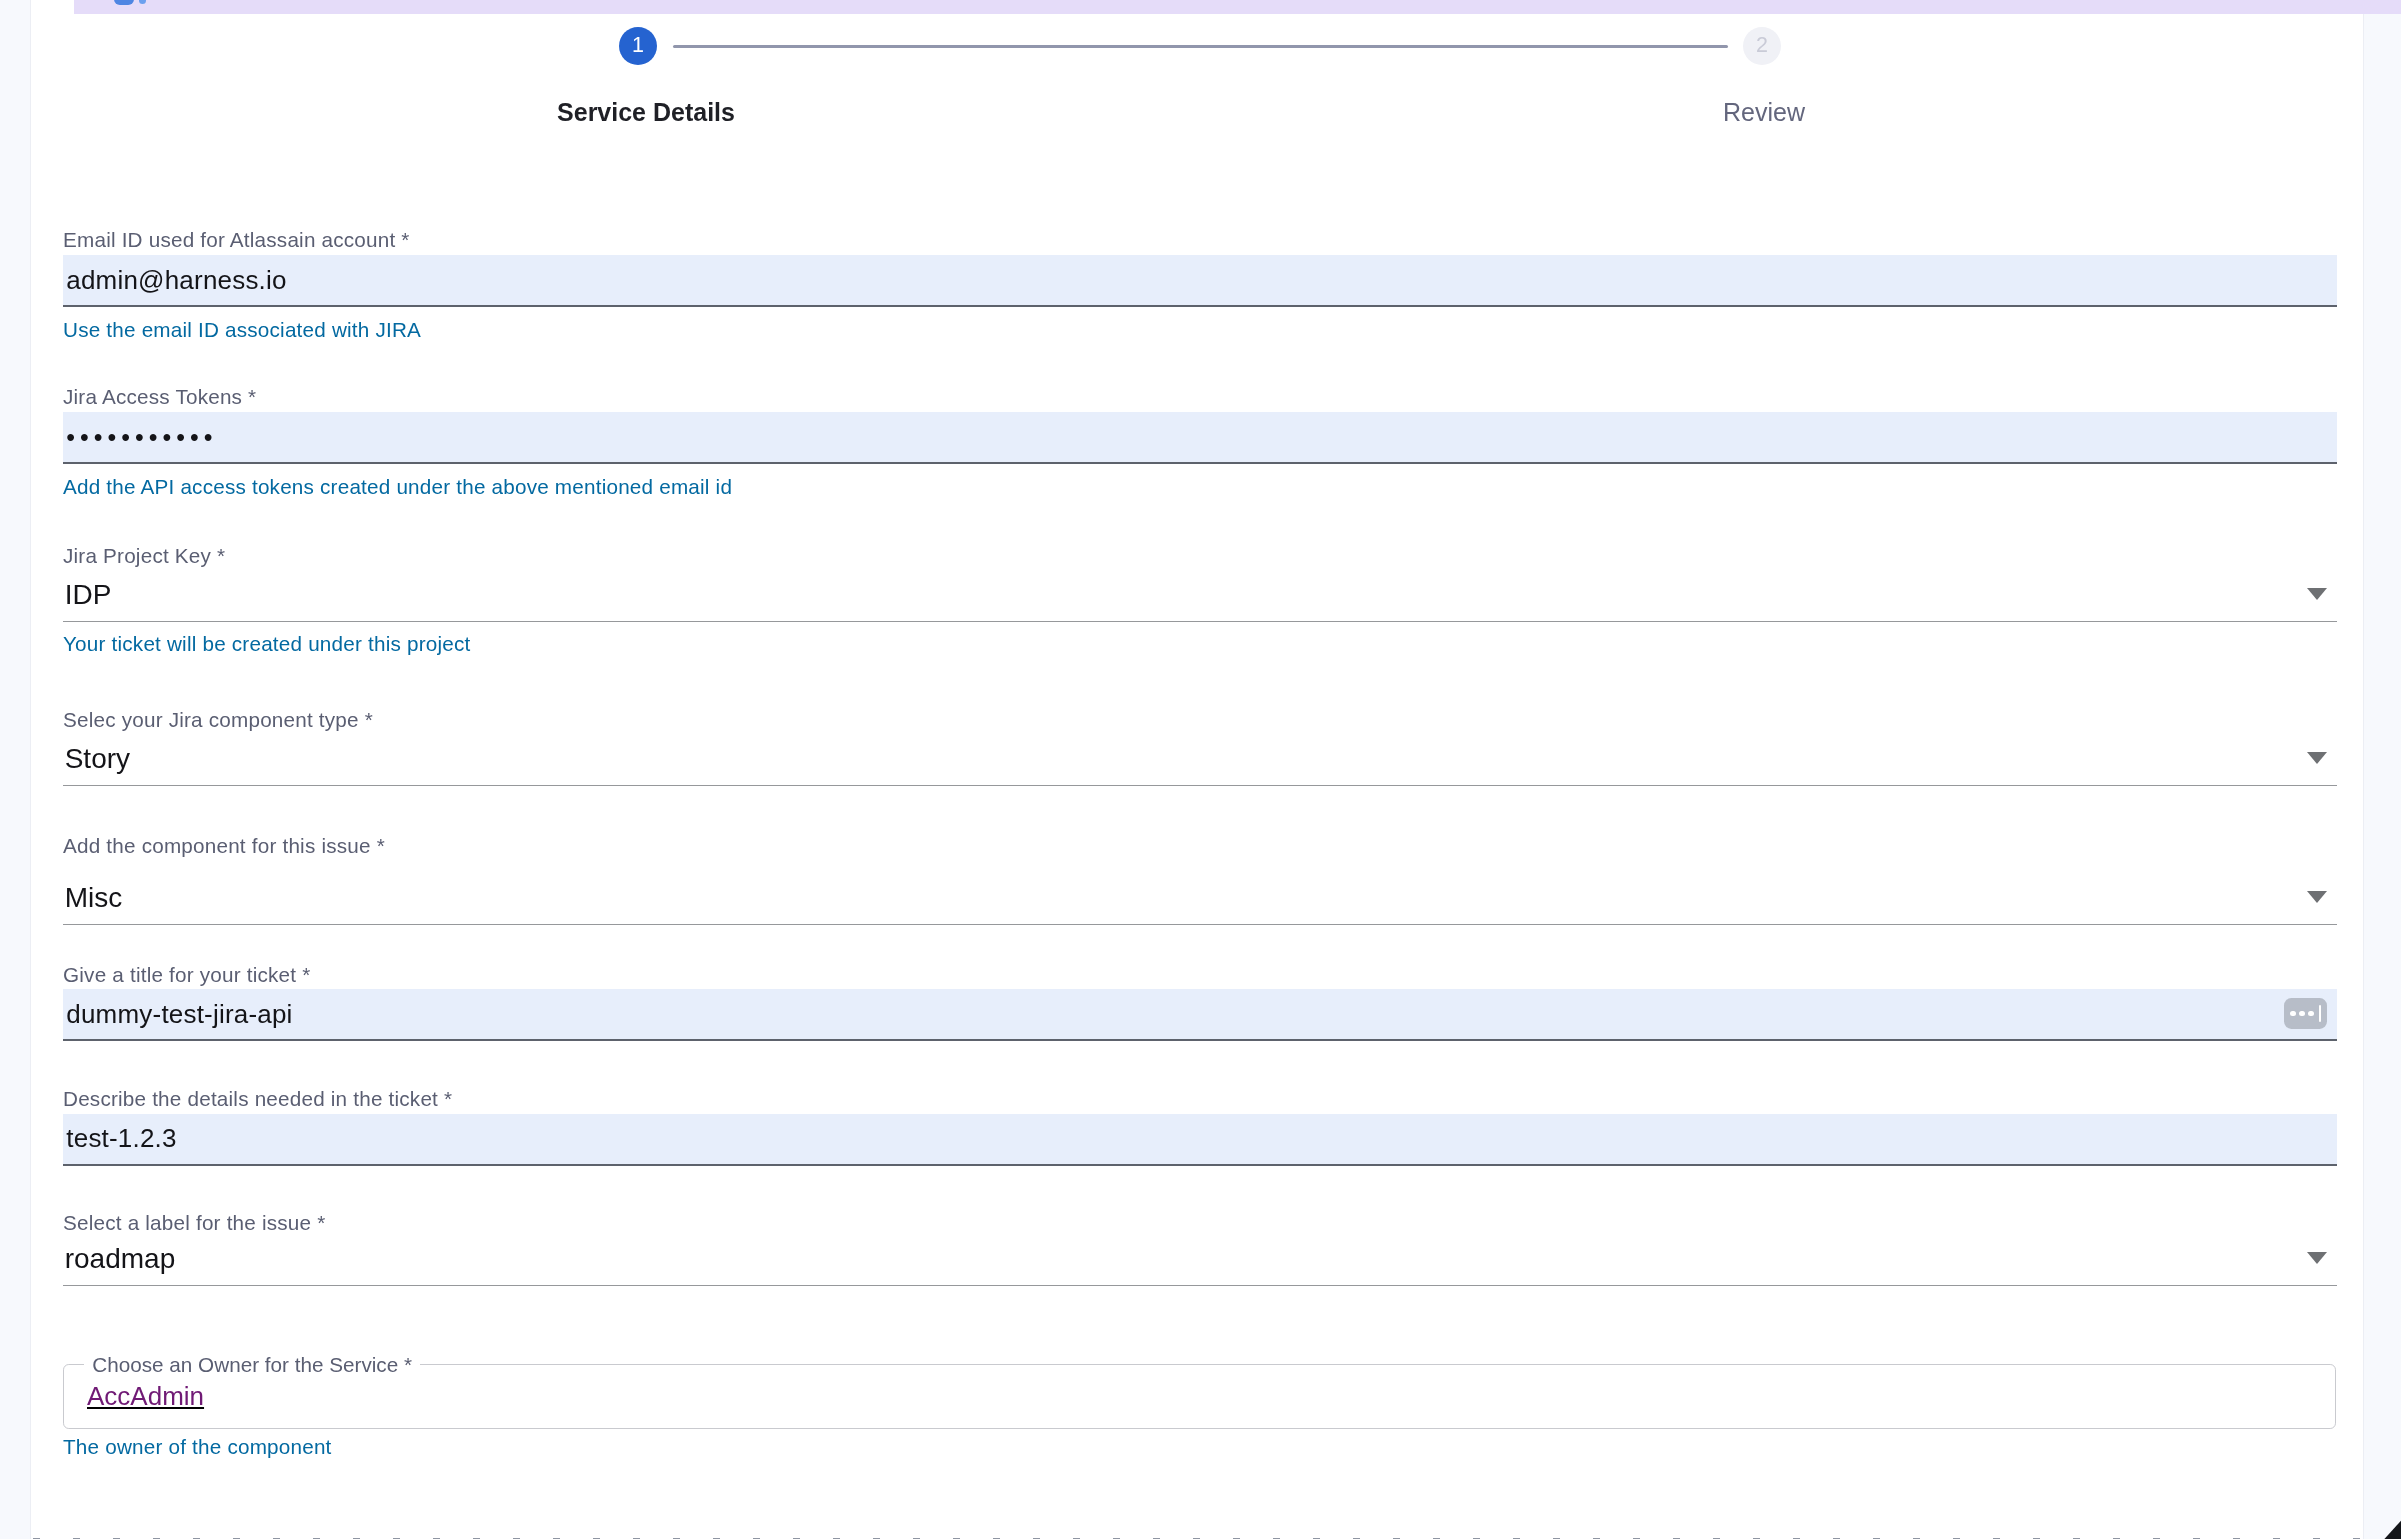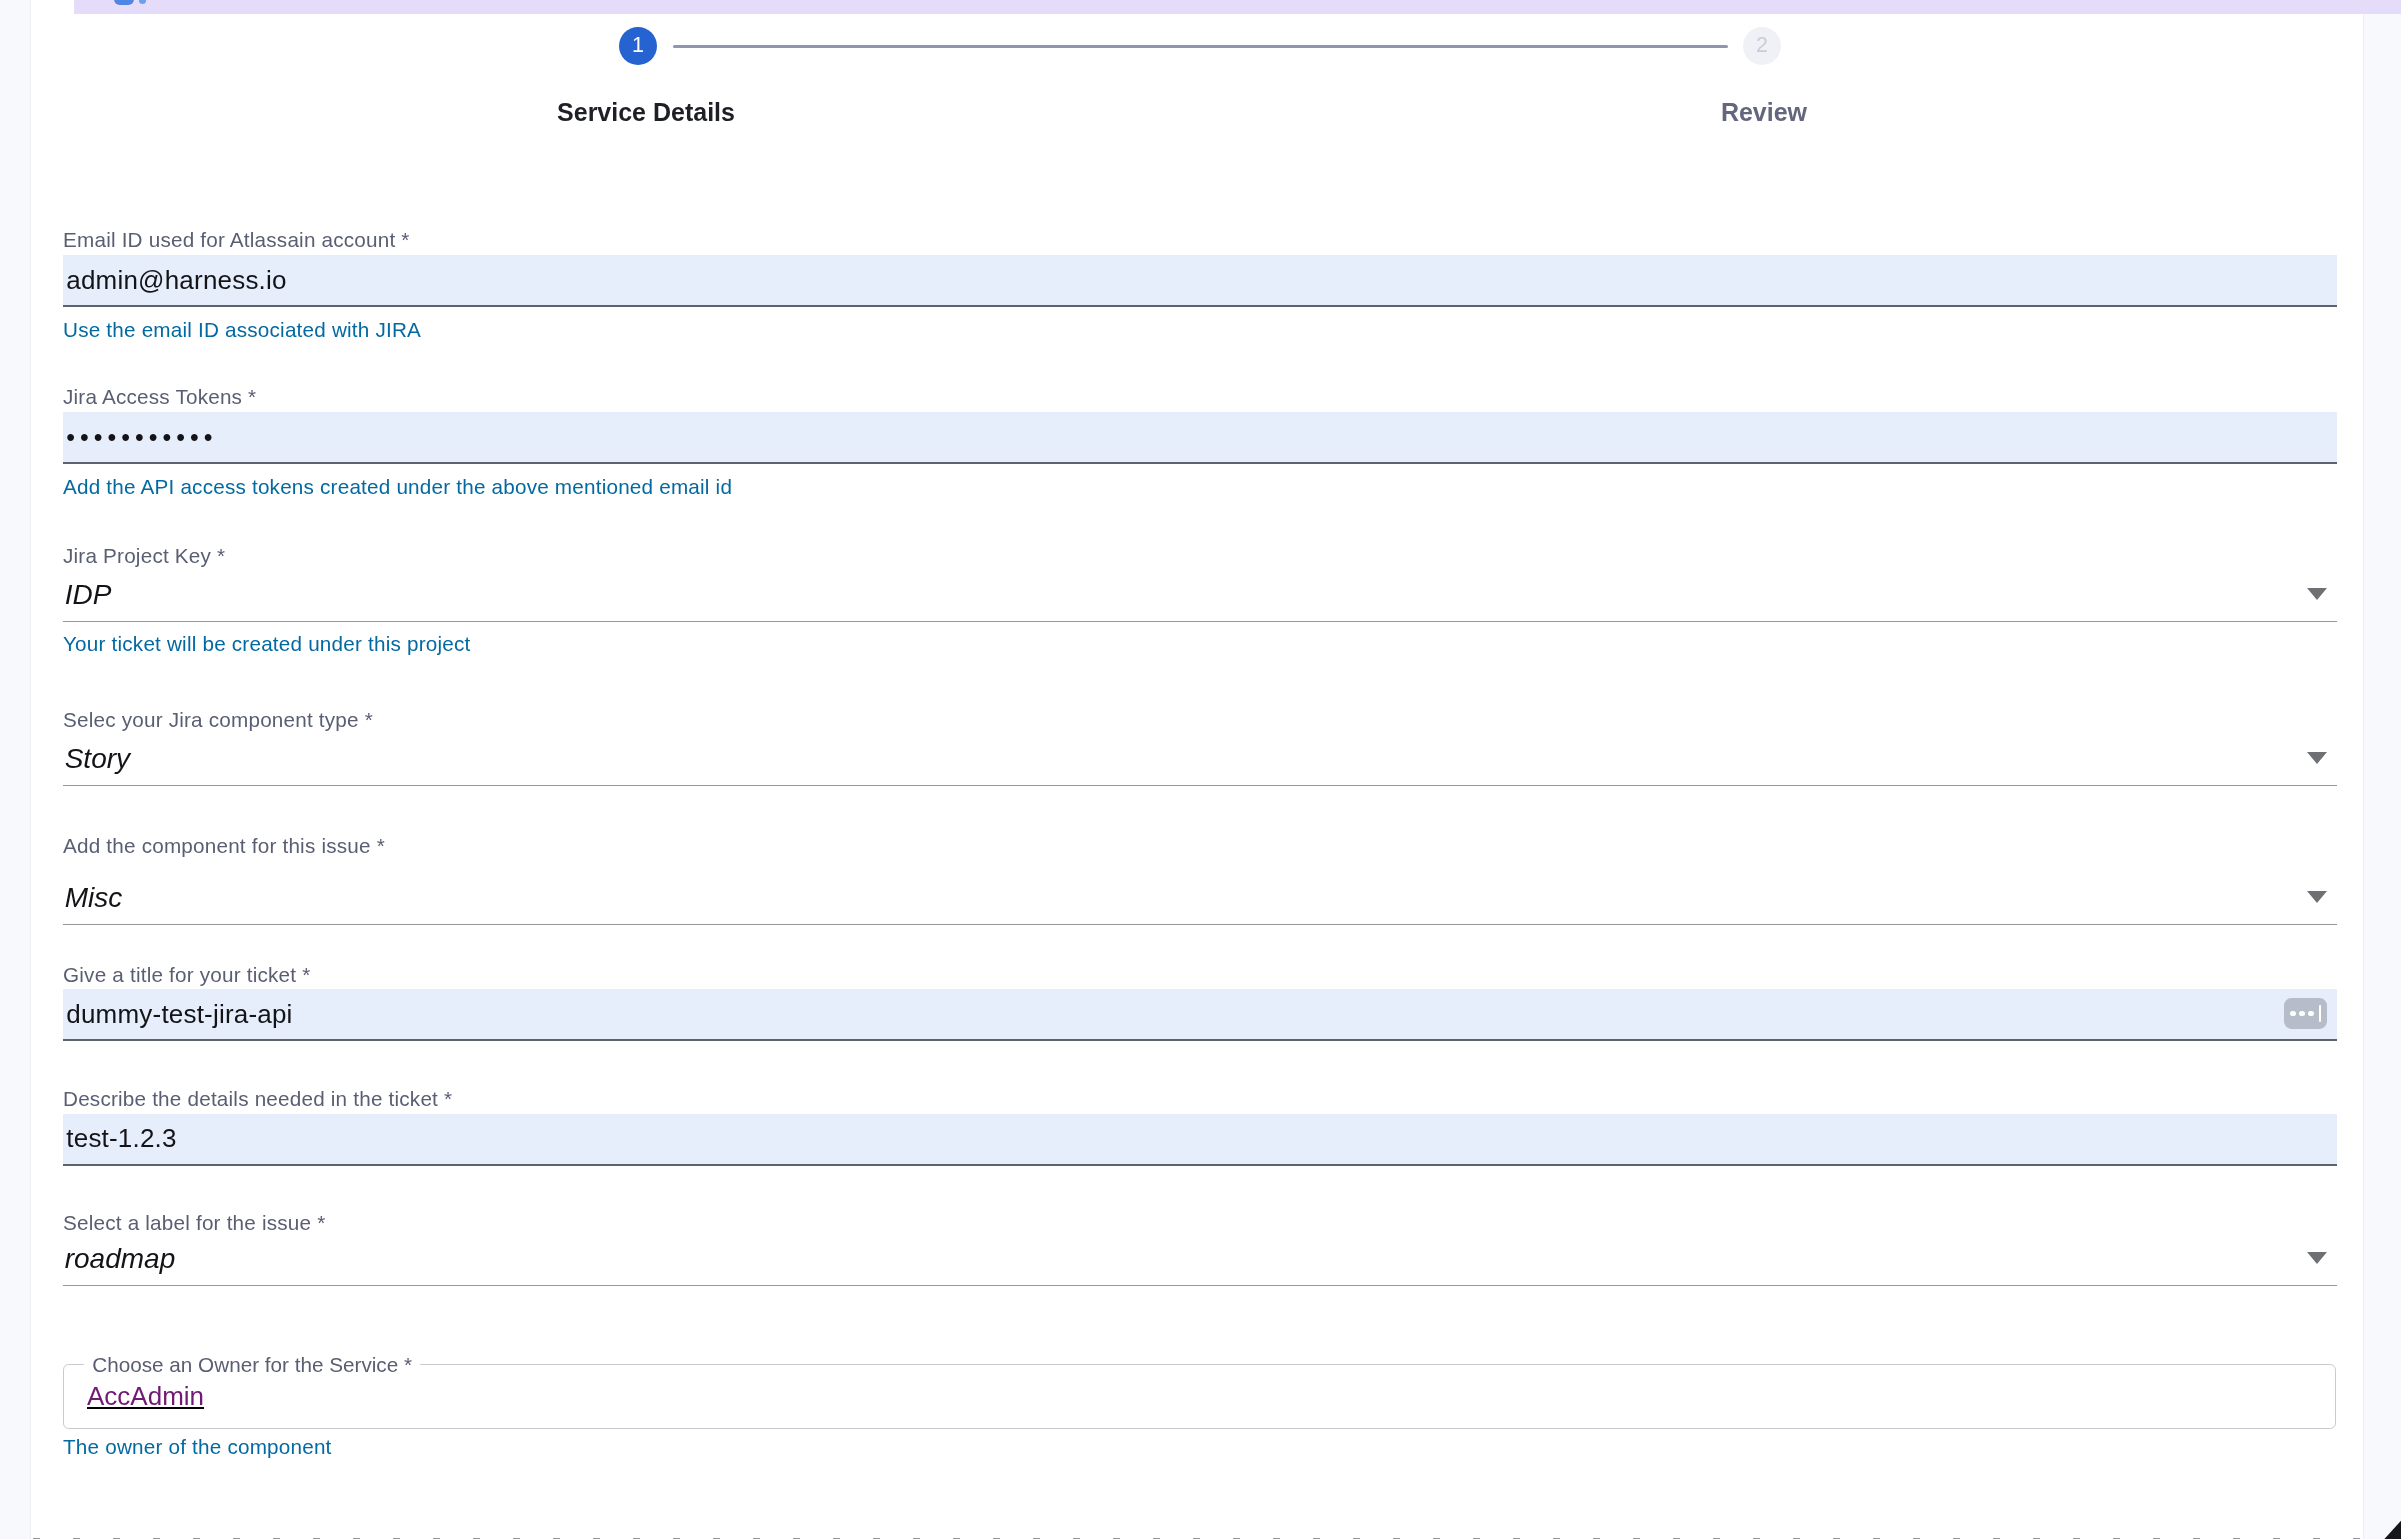--- a/index.html
+++ b/index.html
@@ -19,34 +19,34 @@
   .logo-frag .p2{position:absolute;left:25px;top:-1.7px;width:7.4px;height:5.8px;background:#6ba0ef;border-radius:0 0 4.1px 4.1px;}
 
   
   .step-circle{position:absolute;width:38px;height:38px;border-radius:50%;
     display:flex;align-items:center;justify-content:center;font-size:21.5px;z-index:3;}
   .step-circle.active{left:619px;top:26.5px;background:#2563d0;color:#ffffff;}
   .step-circle.inactive{left:1743px;top:26.5px;background:#f0f1f6;color:#c9cbd7;}
   .step-line{position:absolute;left:673px;top:45px;width:1055px;height:2.5px;background:#9196ac;border-radius:1.7px;}
   .step-label{position:absolute;top:98px;width:298px;text-align:center;font-size:25px;}
   .step-label.active{left:497px;color:#1f2026;font-weight:600;}
-  .step-label.inactive{left:1615px;color:#63667d;font-weight:700;}
+  .step-label.inactive{left:1615px;color:#63667d;font-weight:400;}
 
   
   .group{position:absolute;left:63px;width:2274px;}
   .field-label{font-size:20.7px;color:#5a5e72;letter-spacing:0.2px;}
   .helper{font-size:20.7px;color:#0369a1;letter-spacing:0.2px;}
 
   .input.filled{position:absolute;left:0;width:2274px;height:50px;background:#e7eefb;
     border-bottom:2.5px solid #5d626c;display:flex;align-items:center;}
   .input.filled .value{font-size:26px;color:#141418;padding-left:3.3px;letter-spacing:0.2px;}
   .input.filled .value.dots{letter-spacing:5px;font-size:25px;}
 
   .select{position:absolute;left:0;width:2274px;height:52px;
-    border-bottom:1.7px solid #96989b;display:flex;align-items:center;cursor:pointer;font-style:italic;}
+    border-bottom:1.7px solid #96989b;display:flex;align-items:center;cursor:pointer;}
   .select .value{font-size:28px;color:#141418;padding-left:1.7px;}
   .caret{position:absolute;right:10px;bottom:21.5px;width:0;height:0;
     border-left:10.8px solid transparent;border-right:10.8px solid transparent;
     border-top:12.4px solid #6e7073;}
 
   .ellipsis-icon{position:absolute;right:10px;top:9px;width:43px;height:31px;
     background:#b7bdc8;border-radius:7.4px;display:flex;align-items:center;justify-content:center;gap:3.3px;}
   .ellipsis-icon .dot{width:5.8px;height:5.8px;border-radius:50%;background:#ffffff;}
   .ellipsis-icon .bar{width:2.5px;height:16.5px;background:#ffffff;margin-left:1.7px;border-radius:1.7px;}
 

